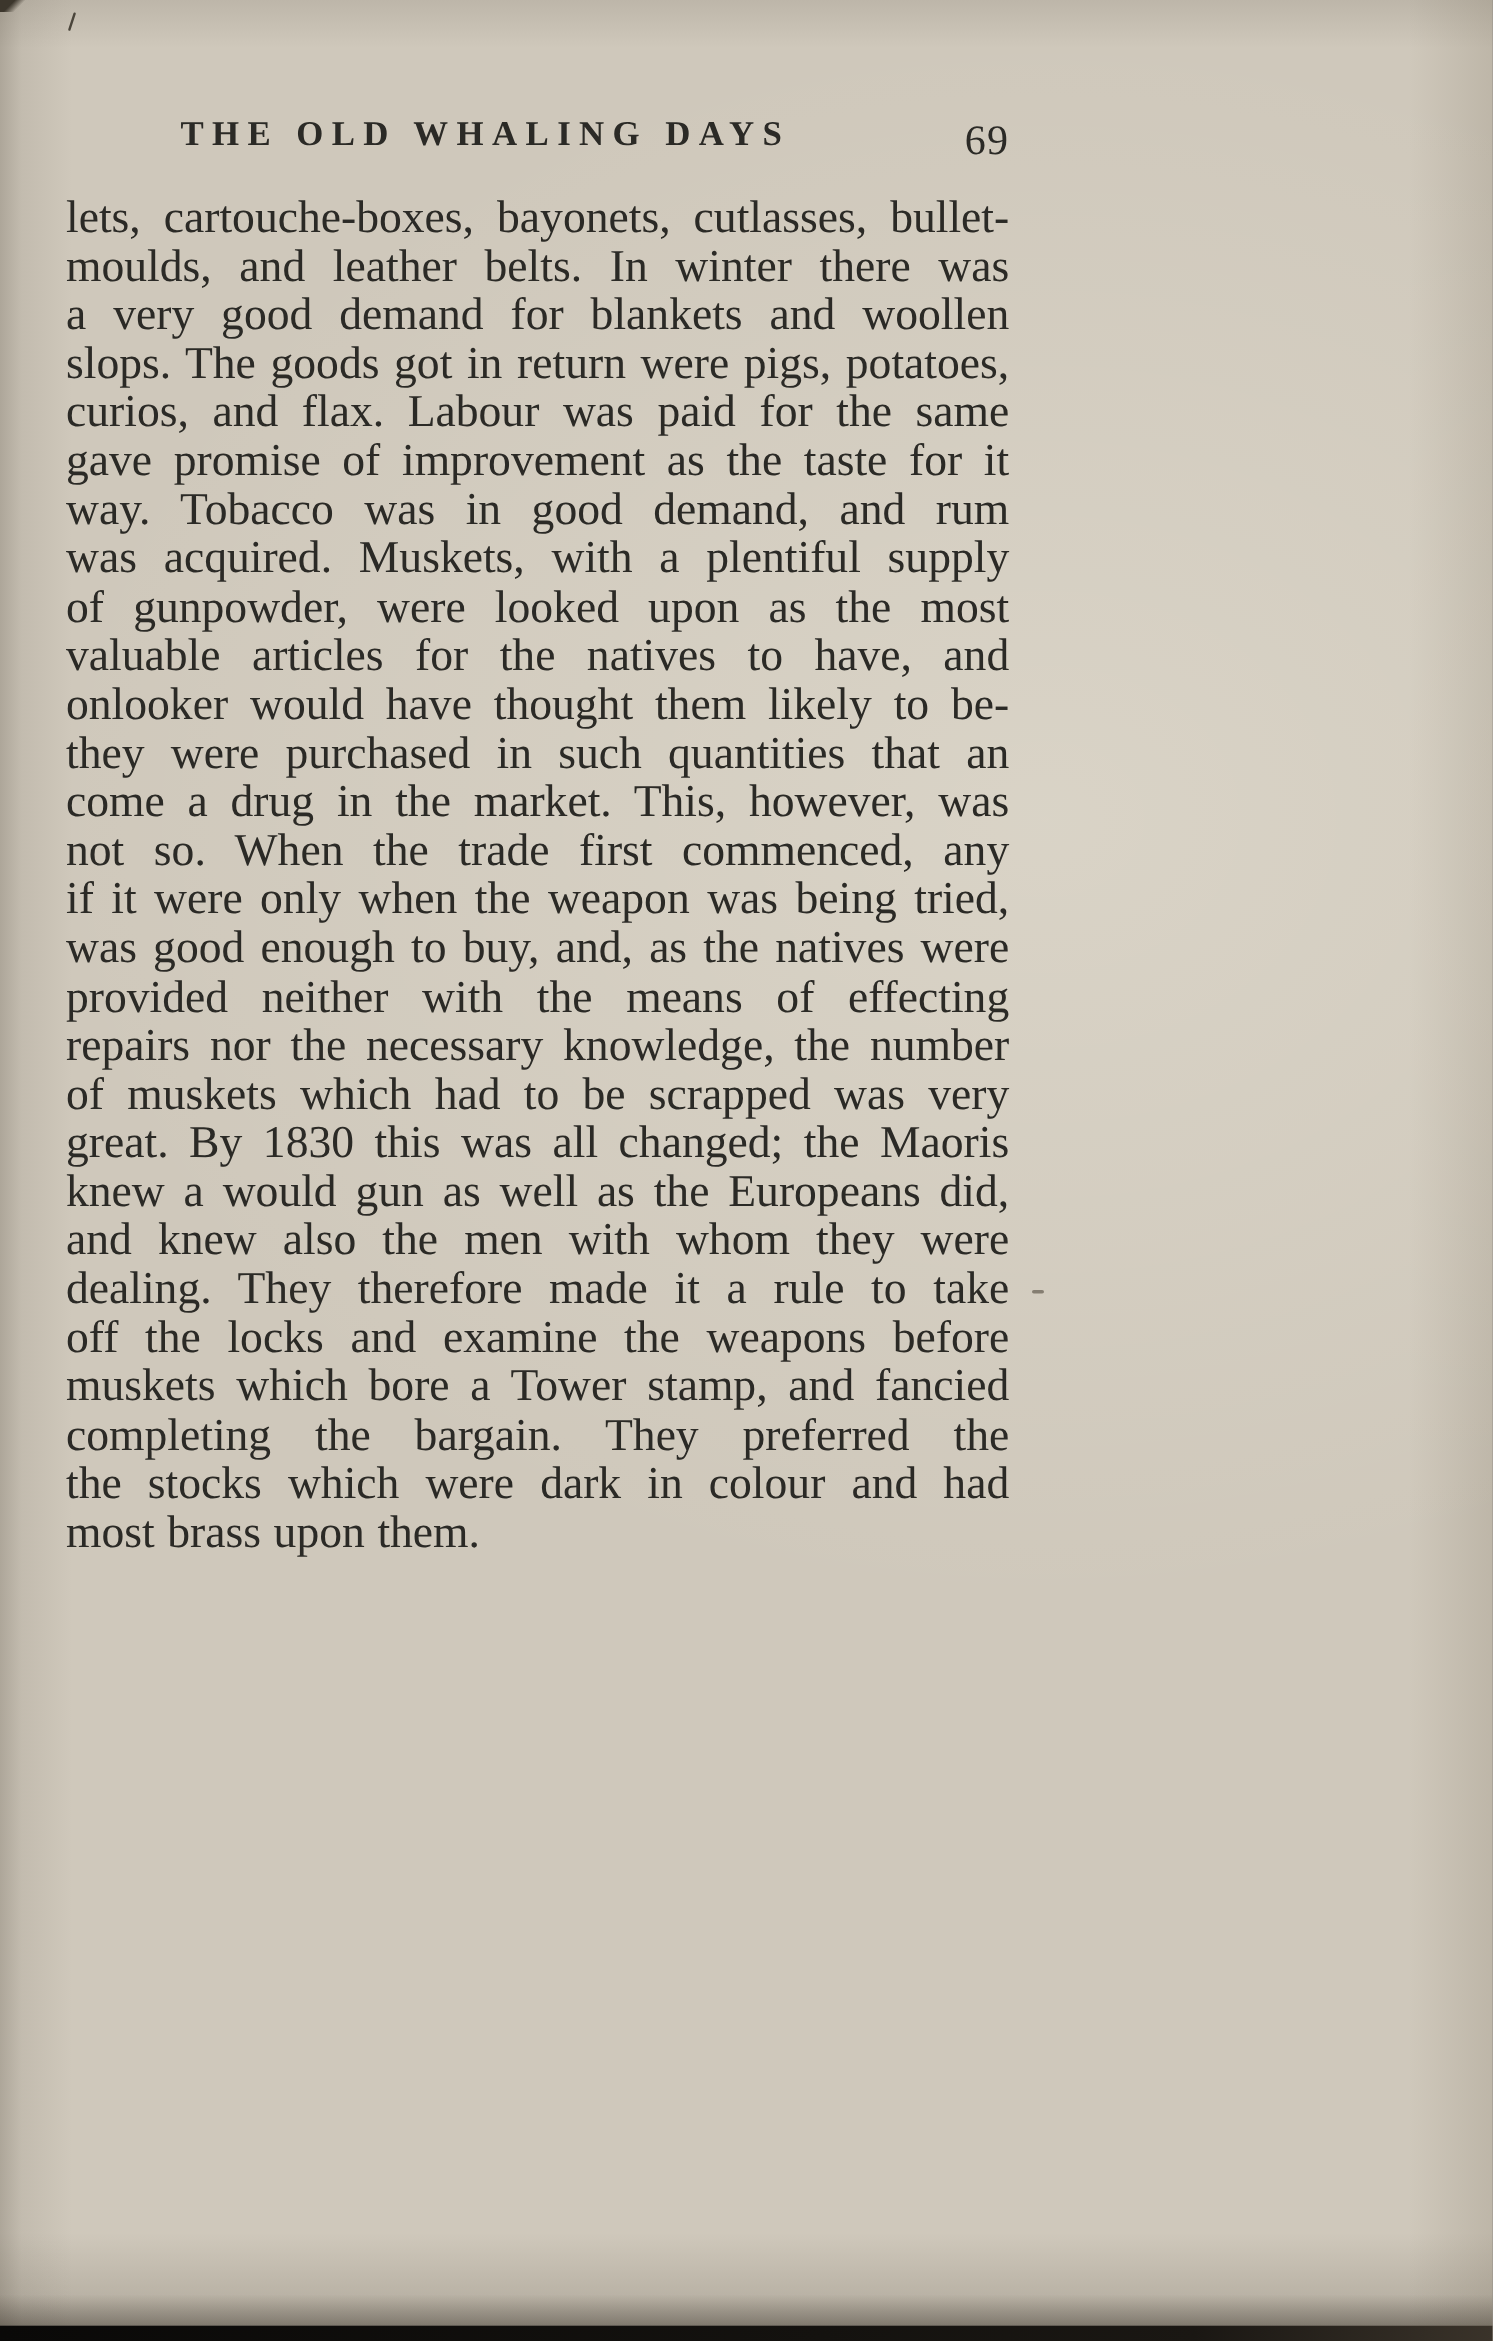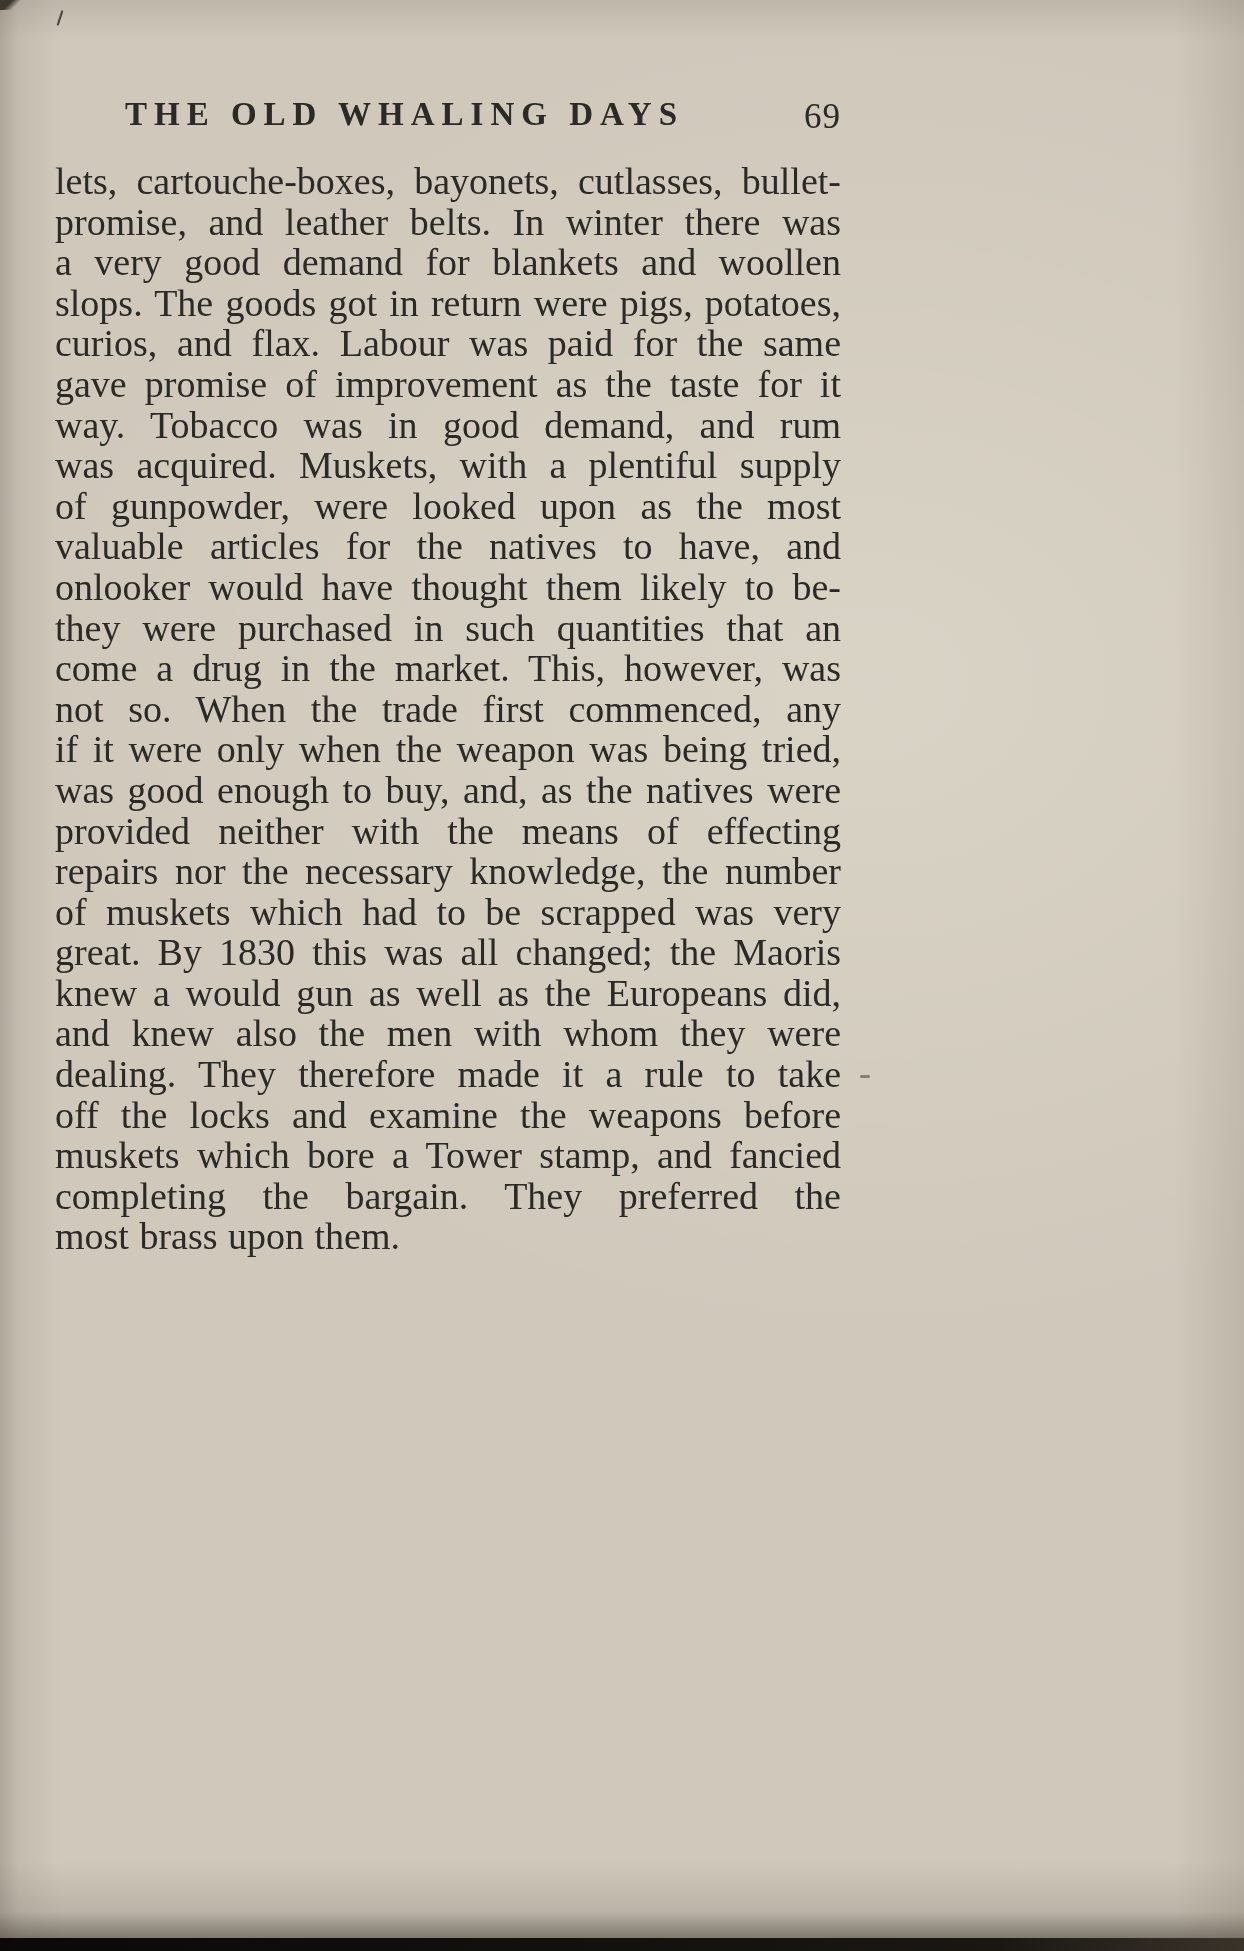--- a/index.html
+++ b/index.html
@@ -40,21 +40,21 @@
   }
   .stray-dot{
     position:absolute;left:860px;top:1075px;width:10px;height:3px;
     background:rgba(70,62,50,0.55);border-radius:2px;
   }
   .header{
     position:absolute;top:96px;left:55px;width:786px;height:40px;
   }
   .header-title{
     position:absolute;left:0;right:87px;text-align:center;
-    font-size:33px;letter-spacing:7px;font-weight:600;
+    font-size:29px;letter-spacing:7px;font-weight:600;
     white-space:nowrap;
   }
   .page-number{
     position:absolute;right:0;top:1px;font-size:35px;letter-spacing:1px;
   }
   .body-text{
     position:absolute;top:161px;left:55px;width:786px;
   }
   .line{
     font-size:38px;
@@ -76,21 +76,21 @@
   <div class="stray-mark"></div>
   <div class="stray-dot"></div>
 
   <div class="header">
     <div class="header-title">THE OLD WHALING DAYS</div>
     <div class="page-number">69</div>
   </div>
 
   <div class="body-text">
       <div class="line">lets, cartouche-boxes, bayonets, cutlasses, bullet-</div>
-      <div class="line">promise, and leather belts.  In winter there was</div>
+      <div class="line">moulds, and leather belts.  In winter there was</div>
       <div class="line">a very good demand for blankets and woollen</div>
       <div class="line">slops.  The goods got in return were pigs, potatoes,</div>
       <div class="line">curios, and flax.  Labour was paid for the same</div>
       <div class="line">gave promise of improvement as the taste for it</div>
       <div class="line">way.  Tobacco was in good demand, and rum</div>
       <div class="line">was acquired.  Muskets, with a plentiful supply</div>
       <div class="line">of gunpowder, were looked upon as the most</div>
       <div class="line">valuable articles for the natives to have, and</div>
       <div class="line">onlooker would have thought them likely to be-</div>
       <div class="line">they were purchased in such quantities that an</div>
@@ -101,18 +101,19 @@
       <div class="line">provided neither with the means of effecting</div>
       <div class="line">repairs nor the necessary knowledge, the number</div>
       <div class="line">of muskets which had to be scrapped was very</div>
       <div class="line">great.  By 1830 this was all changed;  the Maoris</div>
       <div class="line">knew a would gun as well as the Europeans did,</div>
       <div class="line">and knew also the men with whom they were</div>
       <div class="line">dealing.  They therefore made it a rule to take</div>
       <div class="line">off the locks and examine the weapons before</div>
       <div class="line">muskets which bore a Tower stamp, and fancied</div>
       <div class="line">completing the bargain.   They preferred the</div>
+      <div class="line">the stocks which were dark in colour and had</div>
       <div class="line last">most brass upon them.</div>
     </div>
 
   <div class="bottom-shadow"></div>
   <div class="bottom-edge"></div>
 </div>
 
 </body></html>

